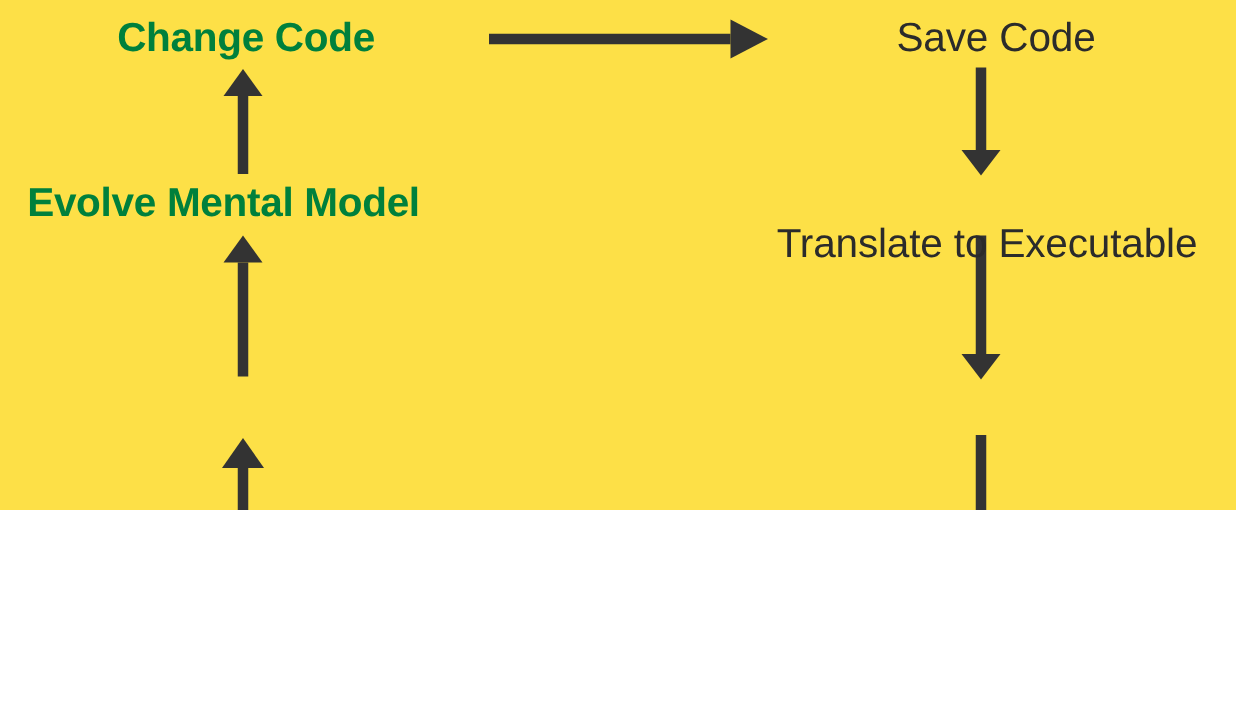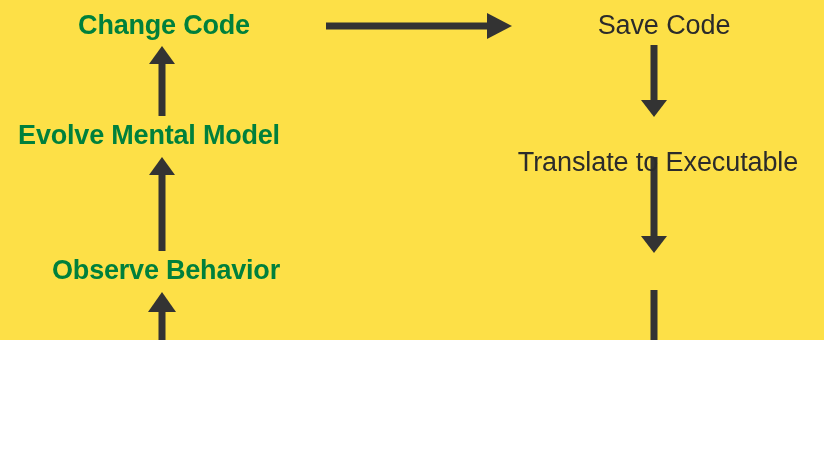--- a/index.html
+++ b/index.html
@@ -104,23 +104,20 @@
   </svg>
 
   <div class="node green center" style="left:164px; top:12px;">
     <span class="node-label">Change Code</span>
   </div>
 
   <div class="node green center" style="left:149px; top:122px;">
     <span class="node-label">Evolve Mental Model</span>
   </div>
 
-  <div class="node green center" style="left:166px; top:257px;">
-    <span class="node-label">Observe Behavior</span>
-  </div>
 
   <div class="node dark center" style="left:652px; top:12px;margin-left:12px;">
     <span class="node-label">Save Code</span>
   </div>
 
   <div class="node dark center" style="left:658px; top:106px;margin-top:43px;">
     <span class="node-label">Translate to Executable</span>
   </div>
 
 

